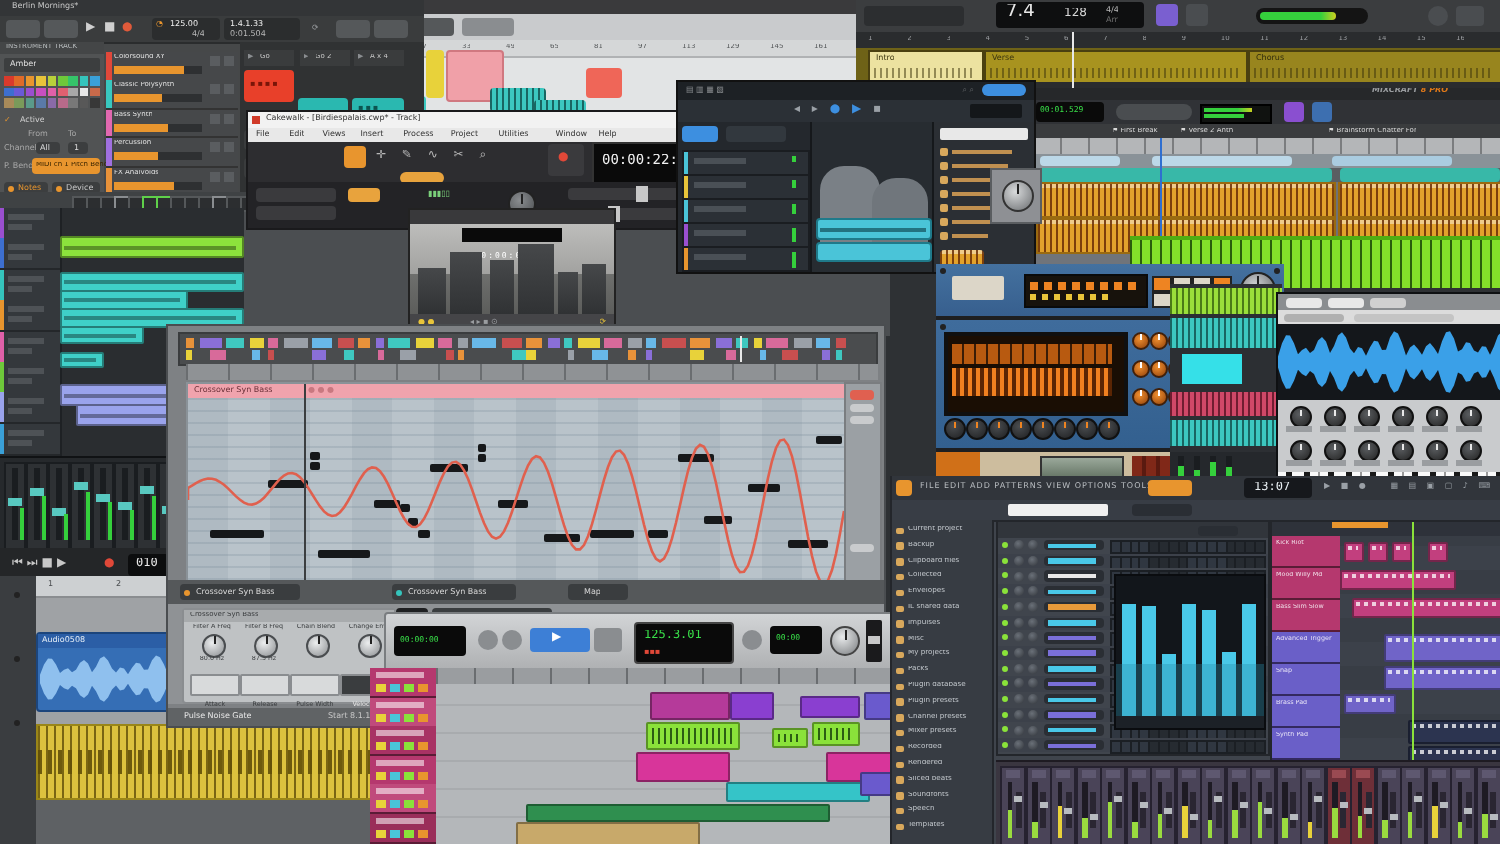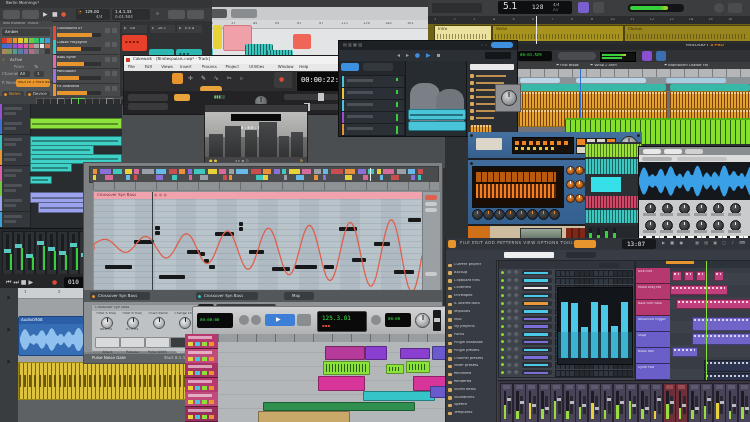--- a/index.html
+++ b/index.html
@@ -108,21 +108,21 @@
     <div class="chip wave-teal" style="left:40px;top:44px;width:28px;height:12px"></div>
     <div class="chip wave-teal" style="left:62px;top:50px;width:26px;height:10px"></div>
     <div class="chip" style="left:88px;top:34px;width:18px;height:15px;background:#ef6658"></div>
     <div class="chip wave-teal" style="left:0;top:48px;width:8px;height:12px"></div>
   </div>
 
   <div class="panel" style="left:428px;top:0;width:322px;height:44px;background:#3b3d3f;z-index:5">
     <div class="a" style="left:0;top:0;width:322px;height:16px;background:#3b3d3f;border-bottom:1px solid #242628">
       <div class="a" style="left:4px;top:3px;width:50px;height:10px;background:#2c2e30;border-radius:2px"></div>
       <div class="a" style="left:70px;top:1px;width:74px;height:13px;background:#0e0f10;border-radius:2px">
-        <span class="t t9" style="left:5px;top:1px;color:#e8e8e8">5.1</span>
+        <span class="t t9" style="left:5px;top:1px;color:#e8e8e8">7.4</span>
         <span class="t t6" style="left:34px;top:3px;color:#d8d8d8">128</span>
         <span class="t t4" style="left:55px;top:2px;color:#b8b8b8">4/4</span>
         <span class="t t4" style="left:55px;top:7px;color:#707070">Arr</span>
       </div>
       <div class="chip" style="left:150px;top:2px;width:11px;height:11px;background:#7a5fd0;border-radius:2px"></div>
       <div class="chip" style="left:165px;top:2px;width:11px;height:11px;background:#4a4d50;border-radius:2px"></div>
       <div class="a" style="left:200px;top:4px;width:56px;height:8px;background:#141414;border-radius:4px">
         <div class="a" style="left:2px;top:2px;width:38px;height:4px;background:linear-gradient(90deg,#35d03c 80%,#cdd020);border-radius:2px"></div>
       </div>
       <div class="chip" style="right:26px;top:3px;width:10px;height:10px;background:#4a4d50;border-radius:50%"></div>

